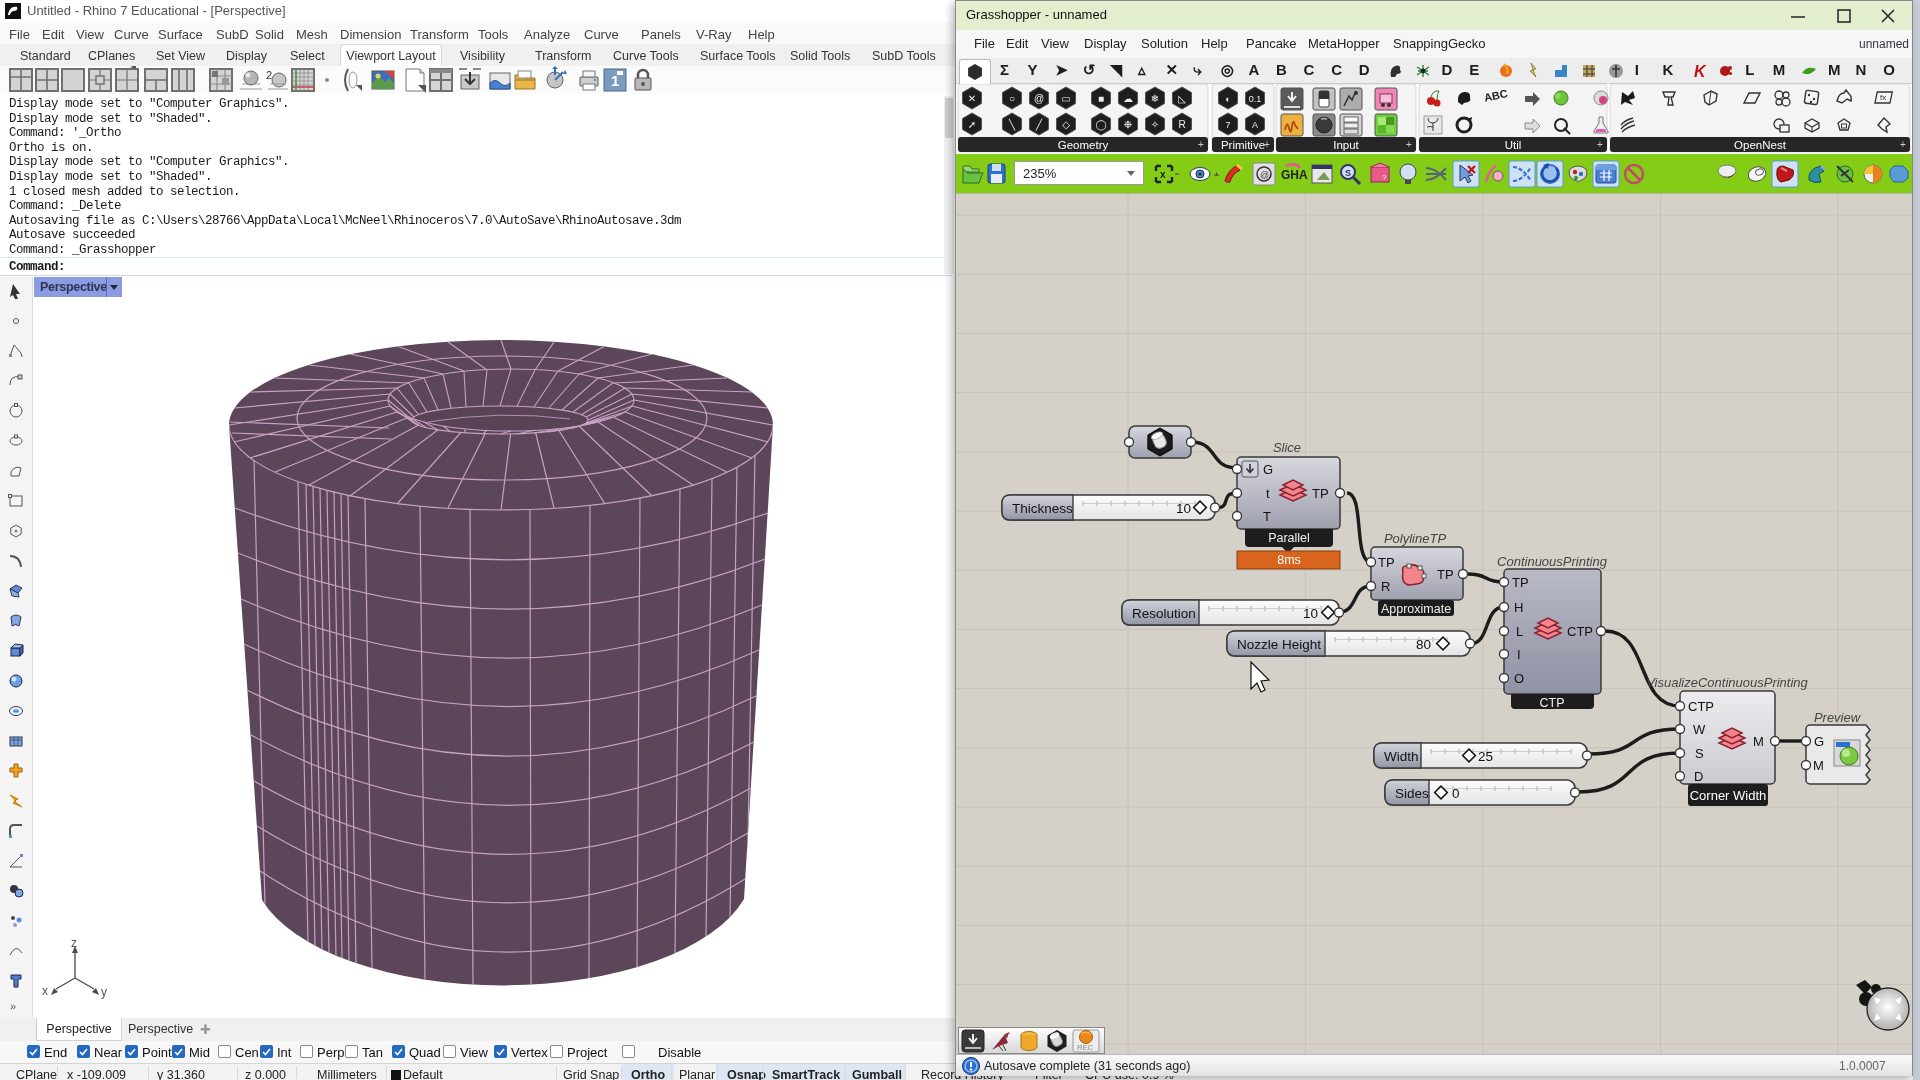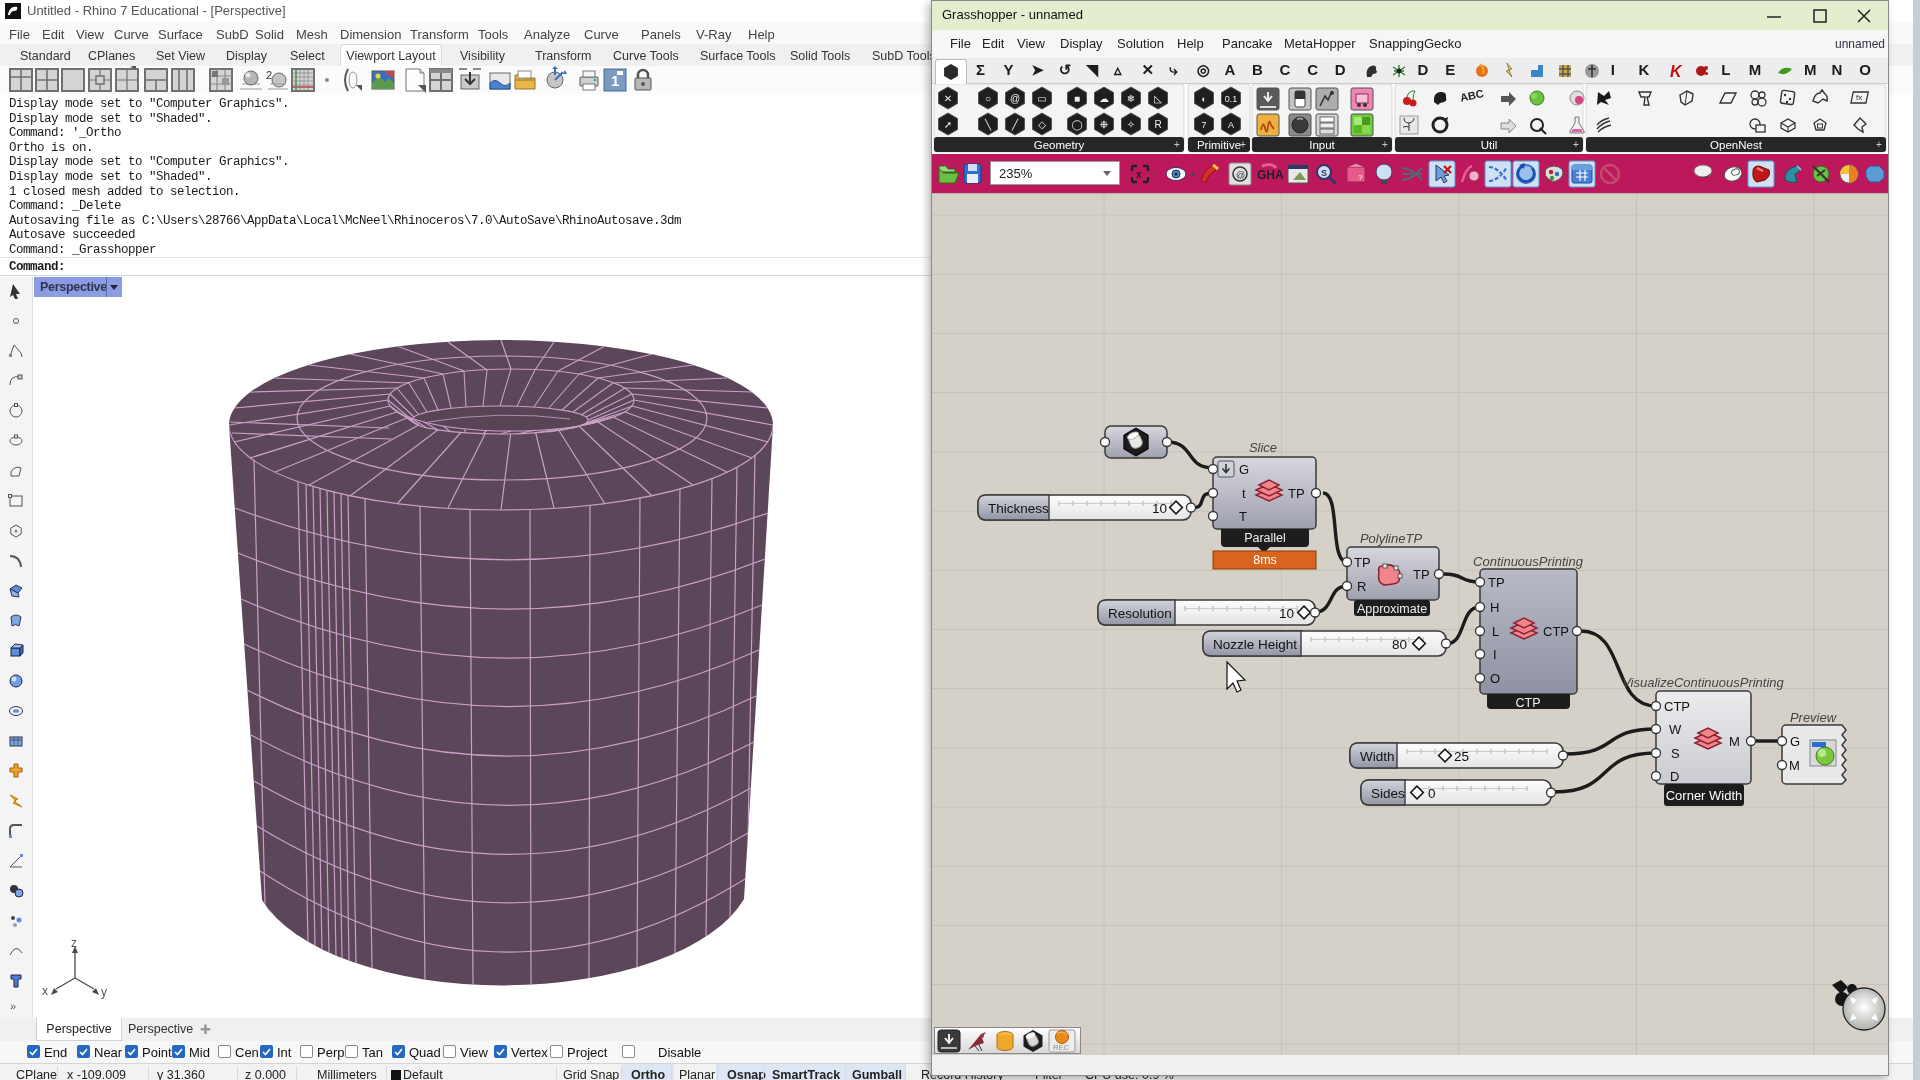--- a/index.html
+++ b/index.html
@@ -390,21 +390,21 @@
       <span class="abs" style="left:386px;top:2px;width:1px;height:13px;background:#d8d8d8"></span>
       <span class="abs" style="left:556px;top:2px;width:1px;height:13px;background:#d8d8d8"></span>
       <span class="abs" style="left:621px;top:2px;width:1px;height:13px;background:#d8d8d8"></span>
       <span class="abs" style="left:671px;top:2px;width:1px;height:13px;background:#d8d8d8"></span>
       <span class="abs" style="left:717px;top:2px;width:1px;height:13px;background:#d8d8d8"></span>
       <span class="abs" style="left:763px;top:2px;width:1px;height:13px;background:#d8d8d8"></span>
       <span class="abs" style="left:845px;top:2px;width:1px;height:13px;background:#d8d8d8"></span>
       <span class="abs" style="left:905px;top:2px;width:1px;height:13px;background:#d8d8d8"></span>
     </div>
 <div class="abs" style="left:1913px;top:0;width:7px;height:1080px;background:#c7cdd8"></div>
-<div class="abs" style="left:931px;top:0;width:958px;height:1076px;background:#f0f0f0;border:1px solid #8a8a8a;box-shadow:-3px 3px 8px rgba(0,0,0,0.28)">
+<div class="abs" style="left:955px;top:0;width:958px;height:1076px;background:#f0f0f0;border:1px solid #8a8a8a;box-shadow:-3px 3px 8px rgba(0,0,0,0.28)">
 <div class="abs" style="left:0;top:0;width:956px;height:29px;background:#e3eecf">
 <span class="abs" style="left:10px;top:6px;font-size:13px;color:#111">Grasshopper - unnamed</span>
 <svg class="abs" style="left:830px;top:8px" width="110" height="14">
           <path d="M5 8H19" stroke="#222" stroke-width="1.5"></path>
           <rect x="52" y="1" width="12" height="12" fill="none" stroke="#222" stroke-width="1.5"></rect>
           <path d="M96 1L108 13M108 1L96 13" stroke="#222" stroke-width="1.5"></path>
         </svg>
 </div>
 <div class="abs" style="left:0;top:29px;width:956px;height:28px;background:#f6f6f6;font-size:13px;color:#222">
         <span class="abs" style="left:18px;top:6px">File</span>
@@ -695,21 +695,21 @@
           <path d="M-7 -2L0 2L7 -2M0 2V7" stroke="#333" stroke-width="1.1" fill="none"></path>
         </g>
         <g transform="translate(888,41)">
           <path d="M-6 -2L0 -6L6 -2L4 5H-4Z" fill="none" stroke="#333" stroke-width="1.3"></path>
           <rect x="-2.5" y="-1" width="5" height="4" fill="none" stroke="#333"></rect>
         </g>
         <g transform="translate(928,41)">
           <path d="M-6 0L0 -7L6 -1L2 2L3 7L-2 4Z" fill="none" stroke="#333" stroke-width="1.4"></path>
         </g>
       </svg>
-<div class="abs" style="left:0;top:153px;width:956px;height:40px;background:#be185d;border-bottom:1px solid #b5b2aa">
+<div class="abs" style="left:0;top:153px;width:956px;height:40px;background:#84cc16;border-bottom:1px solid #b5b2aa">
 <svg class="abs" style="left:6px;top:7px" width="44" height="26">
 <path d="M1 8V22H17L21 12H5L5 8Z" fill="#6abf45" stroke="#2d6e1a"></path>
           <path d="M1 8V5H8L10 8H17V11H5Z" fill="#9ad67e" stroke="#2d6e1a"></path>
 <rect x="26" y="3" width="17" height="19" rx="2" fill="#2f6fd0" stroke="#1a3f80"></rect>
           <rect x="30" y="3" width="9" height="7" fill="#cfe0f5"></rect>
           <rect x="29" y="13" width="11" height="9" fill="#e8eef8"></rect>
 </svg>
 <div class="abs" style="left:58px;top:7px;width:130px;height:24px;background:#fff;border:1px solid #9a9a9a;font-size:13px;color:#222;padding:4px 0 0 8px">235%<span style="position:absolute;right:8px;top:9px;width:0;height:0;border-left:4px solid transparent;border-right:4px solid transparent;border-top:5px solid #666"></span></div>
 </div>
 <svg class="abs" style="left:195px;top:158px" width="761" height="32" viewBox="0 0 761 32">
@@ -1075,13 +1075,23 @@
               <rect x="-5" y="-7" width="10" height="12" rx="4" fill="#d8d8d8" stroke="#888"></rect>
               <ellipse cy="-6" rx="5" ry="2.5" fill="#fff"></ellipse>
             </g>
           </g>
 <rect x="112" y="1" width="26" height="22" rx="2" fill="#ededed" stroke="#999"></rect>
           <circle cx="125" cy="8" r="6.5" fill="#e88a1a" stroke="#b05a10"></circle>
           <path d="M120 5a6.5 6.5 0 0 1 10 1" stroke="#f8c86a" fill="none"></path>
           <text x="116" y="21" font-size="7.5" fill="#888">REC</text>
 </svg>
       </div>
+<div class="abs" style="left:0;top:1053px;width:956px;height:22px;background:linear-gradient(#fafafa,#e2e2e2);border-top:1px solid #b8b8b8">
+<svg class="abs" style="left:6px;top:2px" width="18" height="18">
+          <circle cx="9" cy="9" r="8.5" fill="#2a6fd4" stroke="#123a80"></circle>
+          <circle cx="9" cy="9" r="6" fill="none" stroke="#9cc0ee" stroke-width="1.5"></circle>
+          <path d="M9 5v5" stroke="#fff" stroke-width="2"></path>
+          <circle cx="9" cy="12.5" r="1.2" fill="#fff"></circle>
+        </svg>
+<span class="abs" style="left:28px;top:4px;font-size:12.5px;color:#222">Autosave complete (31 seconds ago)</span>
+<span class="abs" style="left:883px;top:4px;font-size:12px;color:#666">1.0.0007</span>
+</div>
 </div>
 </div>
 </body></html>

